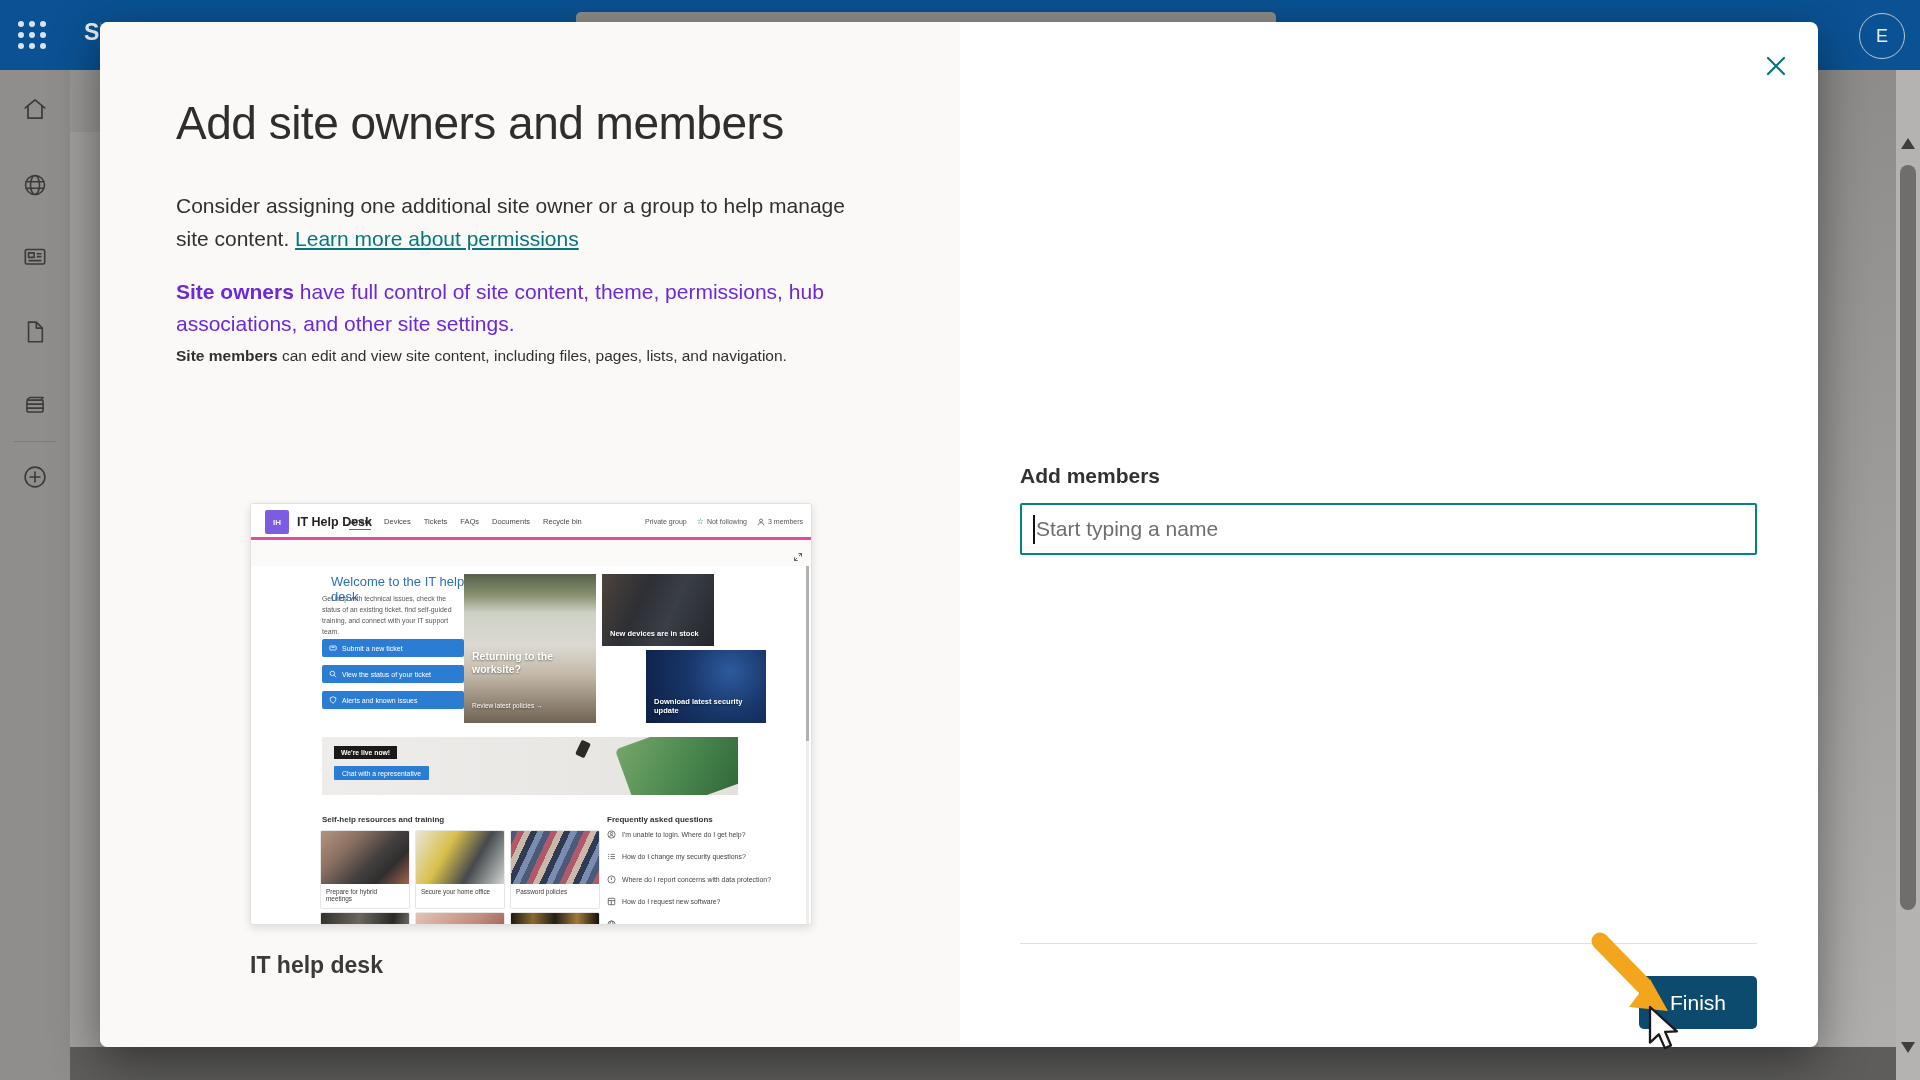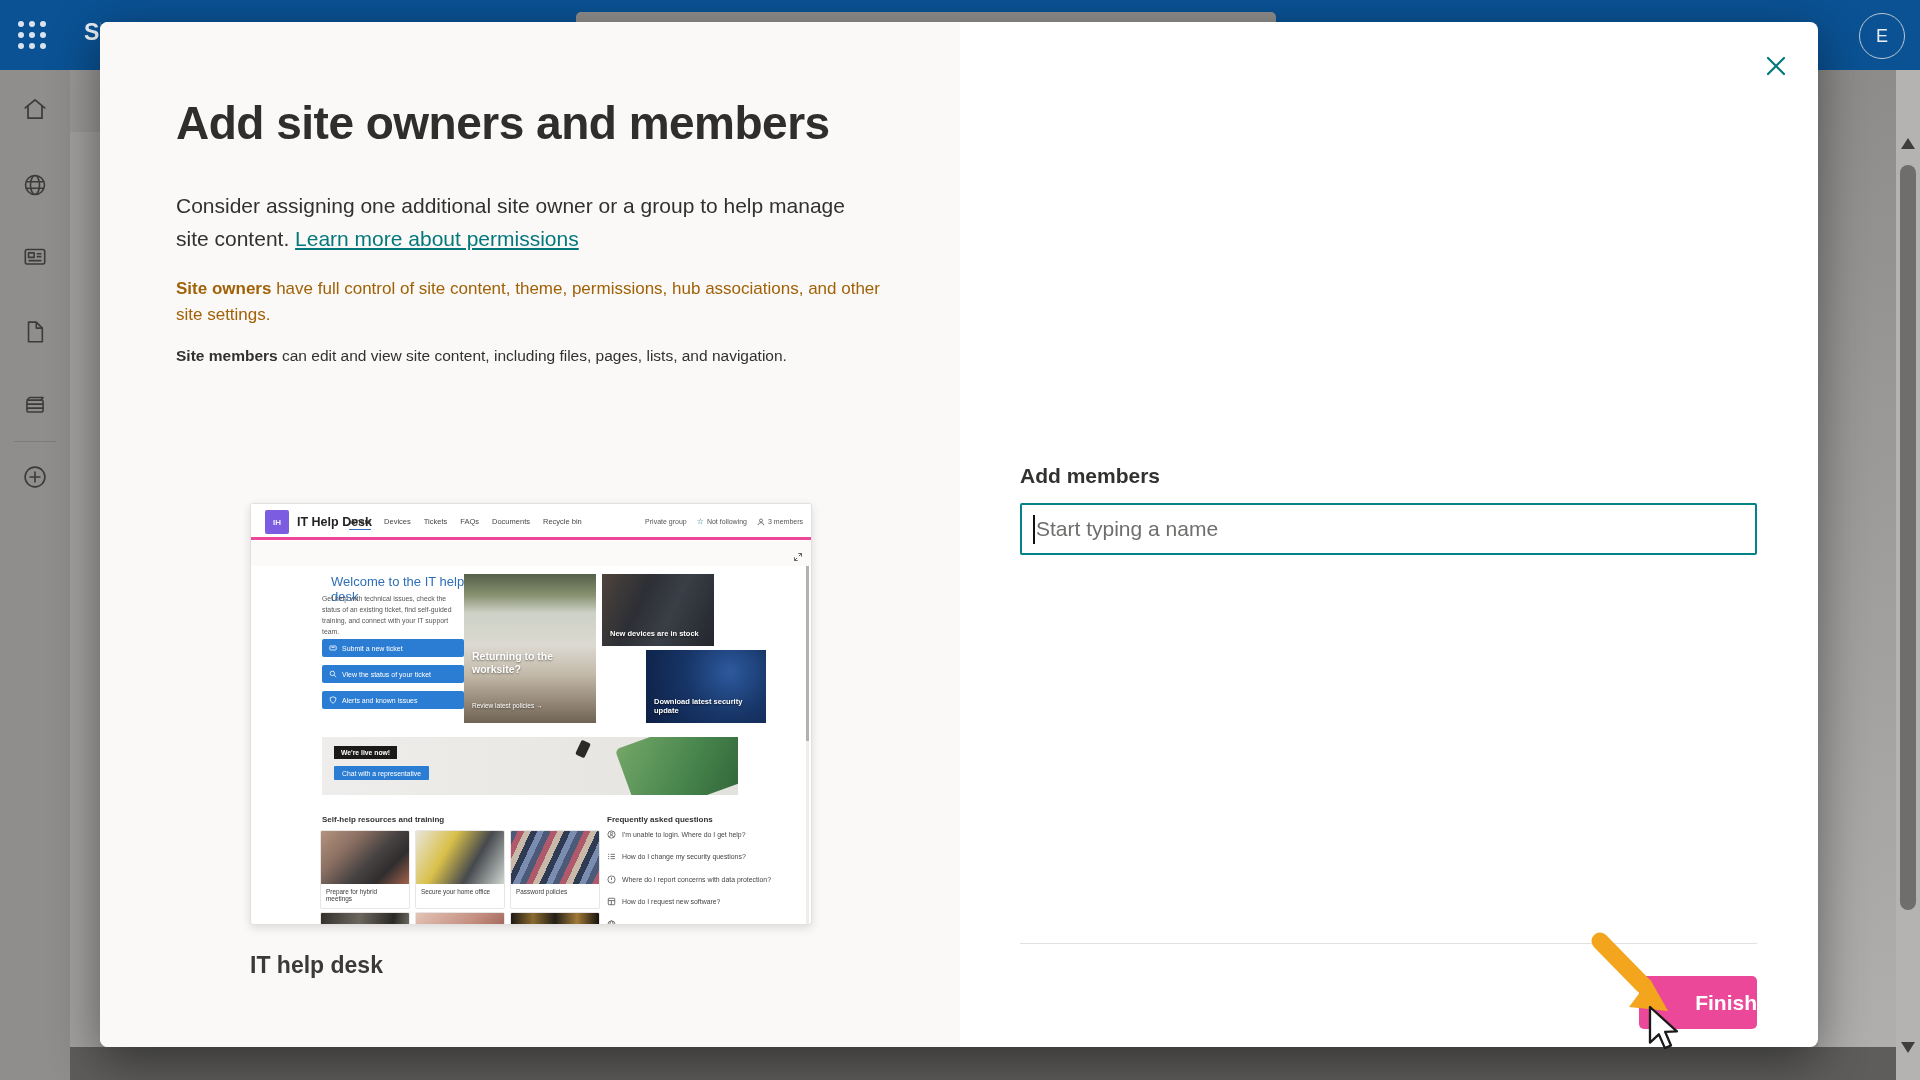--- a/index.html
+++ b/index.html
@@ -40,45 +40,45 @@
               border-left:7px solid transparent; border-right:7px solid transparent; border-top:11px solid #3f3e3d; }
   .sb-thumb { left:1900px; top:165px; width:16px; height:745px; border-radius:8px; background:#6f6e6d; cursor:pointer; }
 
   
   .modal { left:100px; top:22px; width:1718px; height:1025px; background:#ffffff;
            border-radius:8px; box-shadow:0 14px 50px rgba(0,0,0,.45); overflow:hidden; }
   .pane-left { position:absolute; left:0; top:0; width:860px; height:1025px; background:#faf9f8; }
   .close-btn { position:absolute; left:1660px; top:28px; width:32px; height:32px; color:#03787c; cursor:pointer; }
   .close-btn svg { width:32px; height:32px; }
 
-  .dlg-title { position:absolute; left:76px; top:74px; font-size:46px; font-weight:700;
+  .dlg-title { position:absolute; left:76px; top:74px; font-size:46px; font-weight:400;
                letter-spacing:-0.5px; color:#2f2e2d; }
   .dlg-intro { position:absolute; left:76px; top:168px; width:690px; font-size:21px;
                line-height:1.55; color:#323130; }
   .dlg-intro a { color:#03787c; text-decoration:underline; cursor:pointer; }
-  .dlg-p2 { position:absolute; left:76px; top:254px; width:720px; font-size:17px;
-            line-height:1.5; color:#a16207; }
+  .dlg-p2 { position:absolute; left:76px; top:254px; width:720px; font-size:21px;
+            line-height:1.5; color:#6d28d9; }
   .dlg-p3 { position:absolute; left:76px; top:322px; width:740px; font-size:15.5px;
             line-height:1.5; color:#323130; }
   .bold { font-weight:bold; }
 
   .caption { position:absolute; left:150px; top:930px; font-size:23px; font-weight:600; color:#3b3a39; }
 
   .add-label { position:absolute; left:920px; top:442px; font-size:21px; font-weight:600; color:#323130; }
   .member-input { position:absolute; left:920px; top:481px; width:737px; height:52px;
                   border:2.5px solid #038387; border-radius:2px; background:#fff;
                   font-family:"Liberation Sans",sans-serif; font-size:21px; color:#323130;
                   padding:0 14px; outline:none; }
   .member-input::placeholder { color:#6f6e6d; }
   .caret { position:absolute; left:933px; top:493px; width:2px; height:29px; background:#111; }
 
   .footer-rule { position:absolute; left:920px; top:921px; width:737px; height:1px; background:#e3e1df; }
   .finish-btn { position:absolute; left:1539px; top:954px; width:118px; height:53px;
-                background:#ec4899; border:none; border-radius:5px; color:#fff;
-                font-family:"Liberation Sans",sans-serif; font-size:21px; font-weight:700; cursor:pointer;text-align:right; }
+                background:#0c4a6e; border:none; border-radius:5px; color:#fff;
+                font-family:"Liberation Sans",sans-serif; font-size:21px; font-weight:400; cursor:pointer; }
 
   
   .preview { position:absolute; left:150px; top:481px; width:562px; height:422px;
              background:#fff; border:1px solid #e2e0de; border-radius:3px;
              box-shadow:0 3px 10px rgba(0,0,0,.12); overflow:hidden; }
   .pv-header { position:absolute; left:0; top:0; width:562px; height:36px; background:#fff;
                border-bottom:3px solid #ec4899; }
   .pv-logo { position:absolute; left:14px; top:6px; width:24px; height:24px; background:#7c5ce0;
              border-radius:2px; color:rgba(255,255,255,.9); font-size:8px; font-weight:bold;
              display:flex; align-items:center; justify-content:center; }

